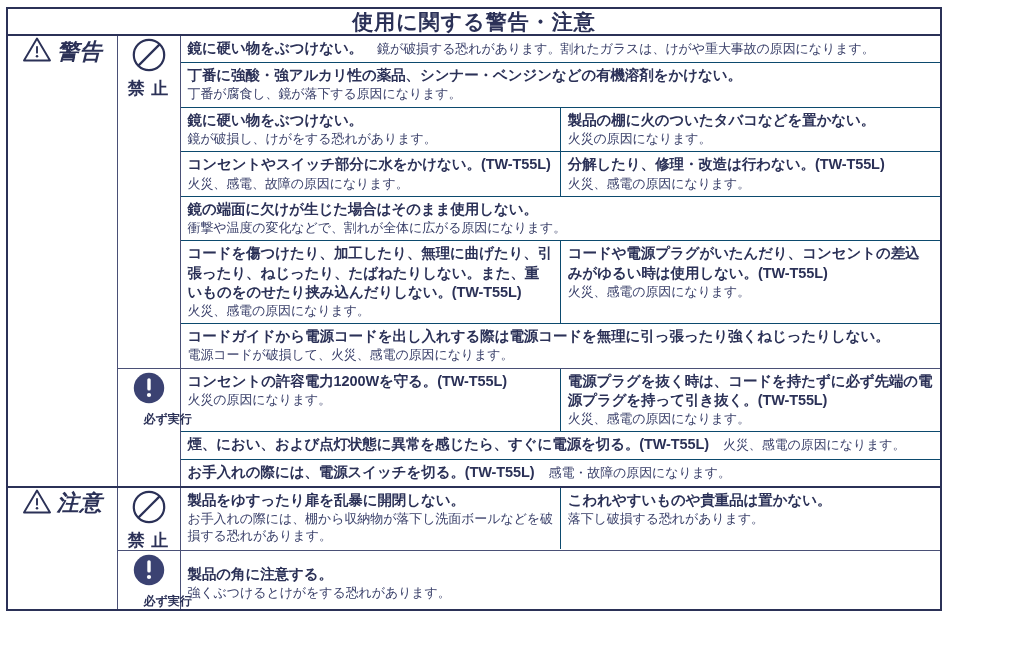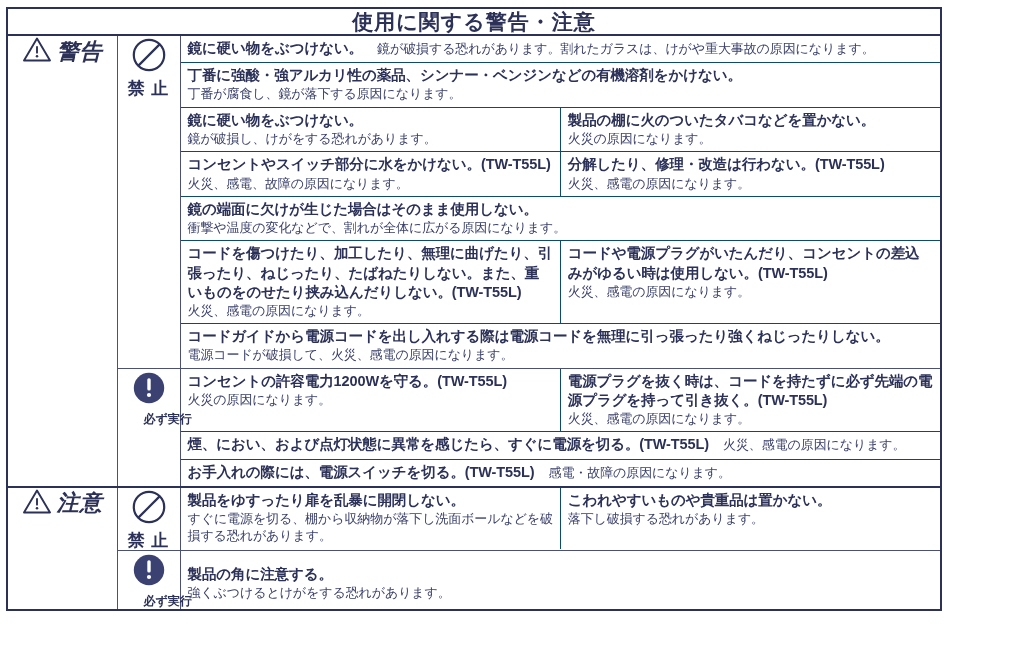--- a/index.html
+++ b/index.html
@@ -301,21 +301,21 @@
           </span>
           <div class="symbol-label">禁 止</div>
         </td>
 
         <td class="content-holder" style="border-top:2px solid #2b3157;">
           <table class="inner-table">
             <tbody>
               <tr>
                 <td class="half">
                   <div class="line-main">製品をゆすったり扉を乱暴に開閉しない。</div>
-                  <div class="line-sub">すぐに電源を切る、棚から収納物が落下し洗面ボールなどを破損する恐れがあります。</div>
+                  <div class="line-sub">お手入れの際には、棚から収納物が落下し洗面ボールなどを破損する恐れがあります。</div>
                 </td>
                 <td class="half">
                   <div class="line-main">こわれやすいものや貴重品は置かない。</div>
                   <div class="line-sub">落下し破損する恐れがあります。</div>
                 </td>
               </tr>
             </tbody>
           </table>
         </td>
       </tr>

